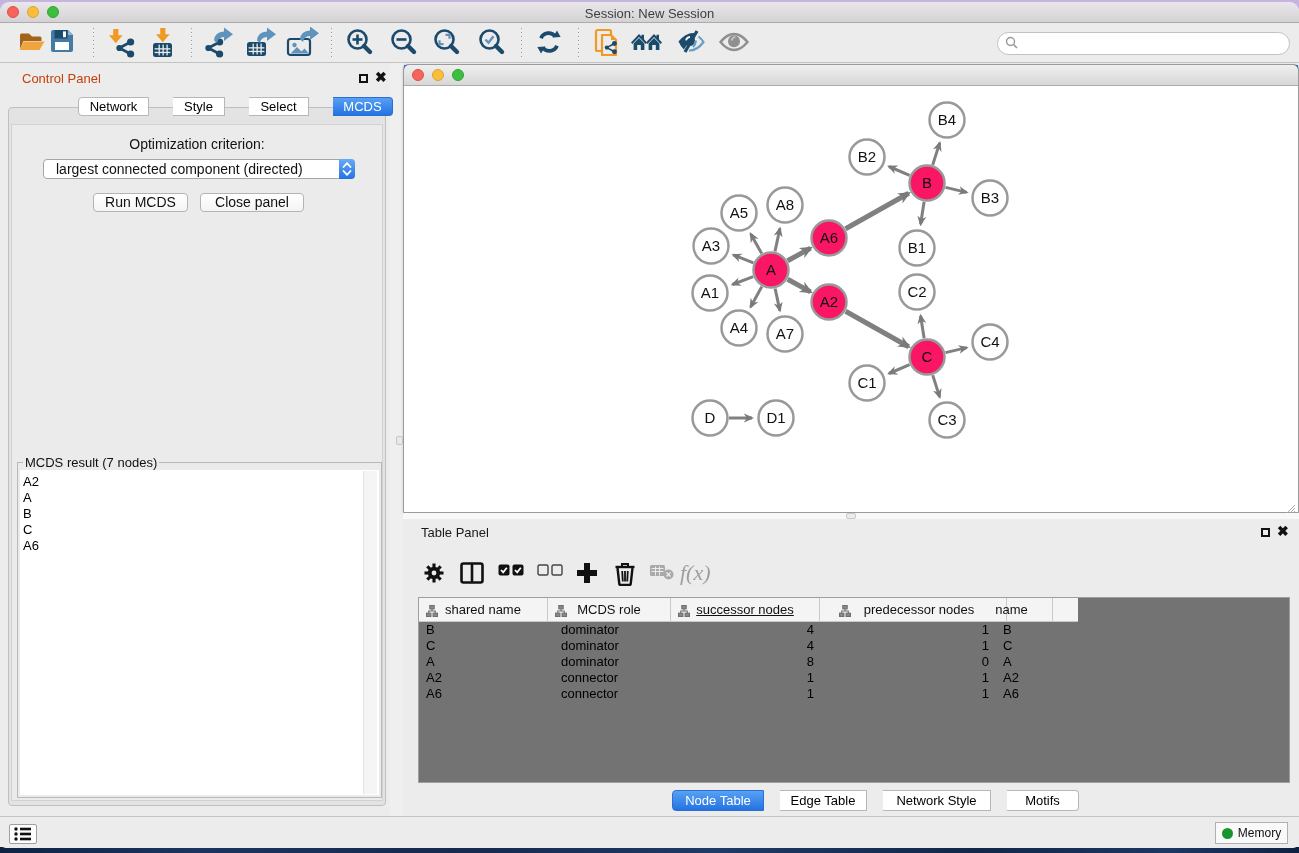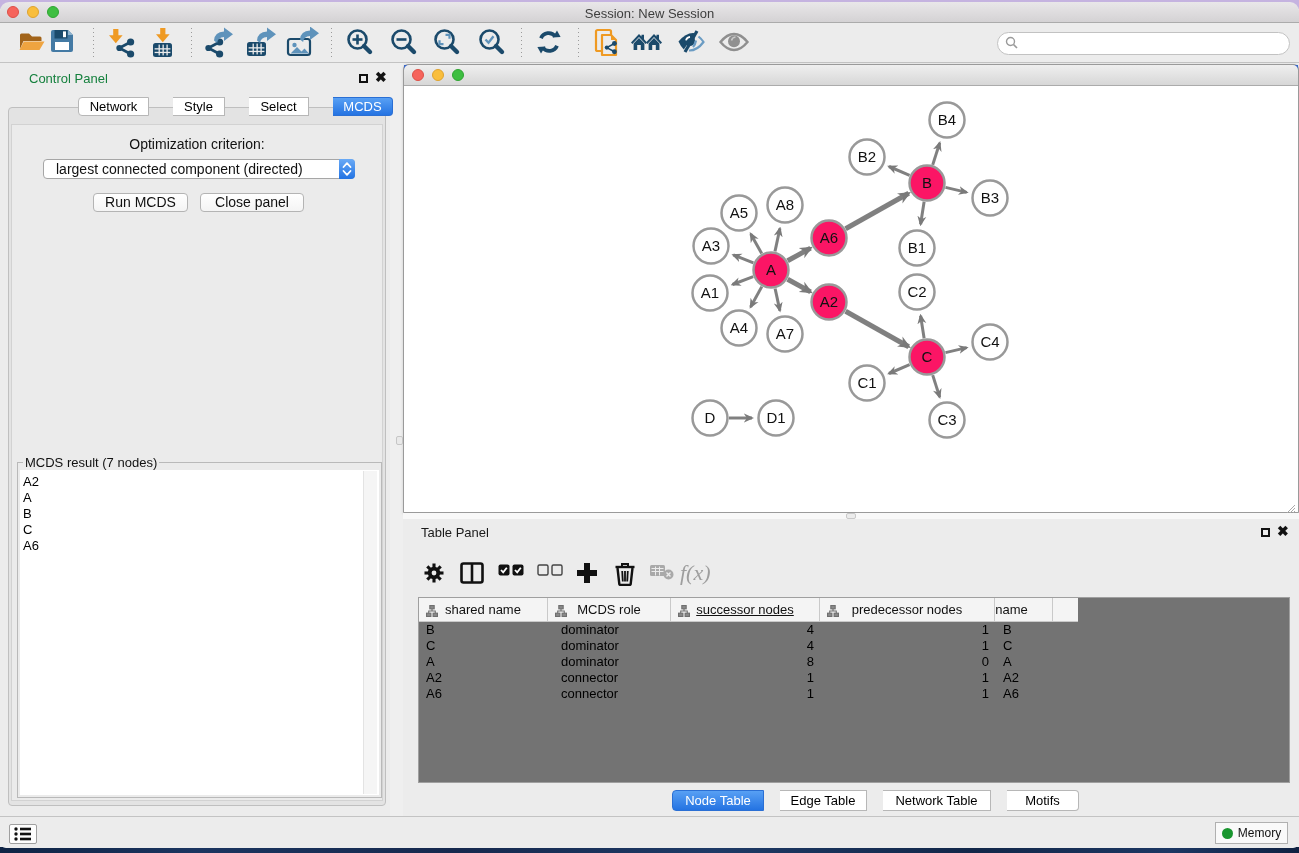--- a/index.html
+++ b/index.html
@@ -20,21 +20,21 @@
 #ttl-title { width:100%; text-align:center; top:4px; font-size:13px; color:#3e3e3e; }
 
 
 #toolbar { left:0; top:23px; width:1299px; height:40px; background:#ececec; border-bottom:1px solid #c3c3c3; }
 .vsep { position:absolute; top:5px; height:30px; width:1px;
   background-image:repeating-linear-gradient(#9b9b9b 0 1px, transparent 1px 4px); }
 #searchbox { left:997px; top:9px; width:293px; height:23px; background:#fff;
   border:1px solid #c2c2c2; border-radius:12px; }
 
 
-#cp-title { left:29px; top:71px; font-size:13px; color:#15803d; }
+#cp-title { left:22px; top:71px; font-size:13px; color:#c2410c; }
 
 
 .seg { position:absolute; display:flex; height:19px; font-size:13px; z-index:20; }
 .seg .tab { background:#fff; border:1px solid #b7b7b7; border-left:none; color:#000;
   display:flex; align-items:center; justify-content:center; }
 .seg .tab:first-child { border-left:1px solid #b7b7b7; border-radius:4px 0 0 4px; }
 .seg .tab:last-child { border-radius:0 4px 4px 0; }
 .seg .tab.sel { background:linear-gradient(#58a0f4,#2473e2); border-color:#2a6fd4; color:#fff; }
 
 #cp-outer { left:8px; top:107px; width:378px; height:699px; background:#e3e3e3;
@@ -467,21 +467,21 @@
           </g>
         </svg>MCDS role</div>
     <div class="th" style="left:252px; width:149px;text-decoration:underline;"><svg width="12" height="12" viewBox="0 0 11 11" style="position:absolute; top:7px; left:7px;">
           <g fill="none" stroke="#6f6f6f" stroke-width="1">
             <rect x="3.5" y="0.5" width="4" height="3" fill="#8a8a8a"></rect>
             <rect x="0.5" y="7.5" width="4" height="3" fill="#8a8a8a"></rect>
             <rect x="6.5" y="7.5" width="4" height="3" fill="#8a8a8a"></rect>
             <path d="M5.5 3.5 v2 M2.5 7.5 v-2 h6 v2"></path>
           </g>
         </svg>successor nodes</div>
-    <div class="th" style="left:401px; width:175px;text-align:center;"><svg width="12" height="12" viewBox="0 0 11 11" style="position:absolute; top:7px; left:7px;">
+    <div class="th" style="left:413px; width:175px;text-align:center;"><svg width="12" height="12" viewBox="0 0 11 11" style="position:absolute; top:7px; left:7px;">
           <g fill="none" stroke="#6f6f6f" stroke-width="1">
             <rect x="3.5" y="0.5" width="4" height="3" fill="#8a8a8a"></rect>
             <rect x="0.5" y="7.5" width="4" height="3" fill="#8a8a8a"></rect>
             <rect x="6.5" y="7.5" width="4" height="3" fill="#8a8a8a"></rect>
             <path d="M5.5 3.5 v2 M2.5 7.5 v-2 h6 v2"></path>
           </g>
         </svg>predecessor nodes</div>
     <div class="th" style="left:552px; width:82px;text-align:center;">name</div>
   </div>
   <div class="td" style="left:7px; top:24px;">B</div>
@@ -506,21 +506,21 @@
   <div class="td" style="left:584px; top:72px;">A2</div>
   <div class="td" style="left:7px; top:88px;">A6</div>
   <div class="td" style="left:142px; top:88px;">connector</div>
   <div class="td" style="left:252px; top:88px; width:143px; text-align:right;">1</div>
   <div class="td" style="left:401px; top:88px; width:169px; text-align:right;">1</div>
   <div class="td" style="left:584px; top:88px;">A6</div>
 </div>
 <div class="seg" style="left:672px; top:790px; height:21px;gap:16px;">
   <div class="tab sel" style="width:92px;">Node Table</div>
   <div class="tab" style="width:87px;">Edge Table</div>
-  <div class="tab" style="width:108px;">Network Table</div>
+  <div class="tab" style="width:108px;">Network Style</div>
   <div class="tab" style="width:72px;">Motifs</div>
 </div>
 
 <div class="abs" id="statusbar"></div>
 <div class="abs" id="sb-btn">
   <svg width="20" height="16" viewBox="0 0 20 16" style="margin-top:1px;">
     <circle cx="3" cy="3" r="1.7" fill="#111"></circle>
       <rect x="7" y="1.7" width="11" height="2.6" fill="#111"></rect>
     <circle cx="3" cy="8" r="1.7" fill="#111"></circle>
       <rect x="7" y="6.7" width="11" height="2.6" fill="#111"></rect>

